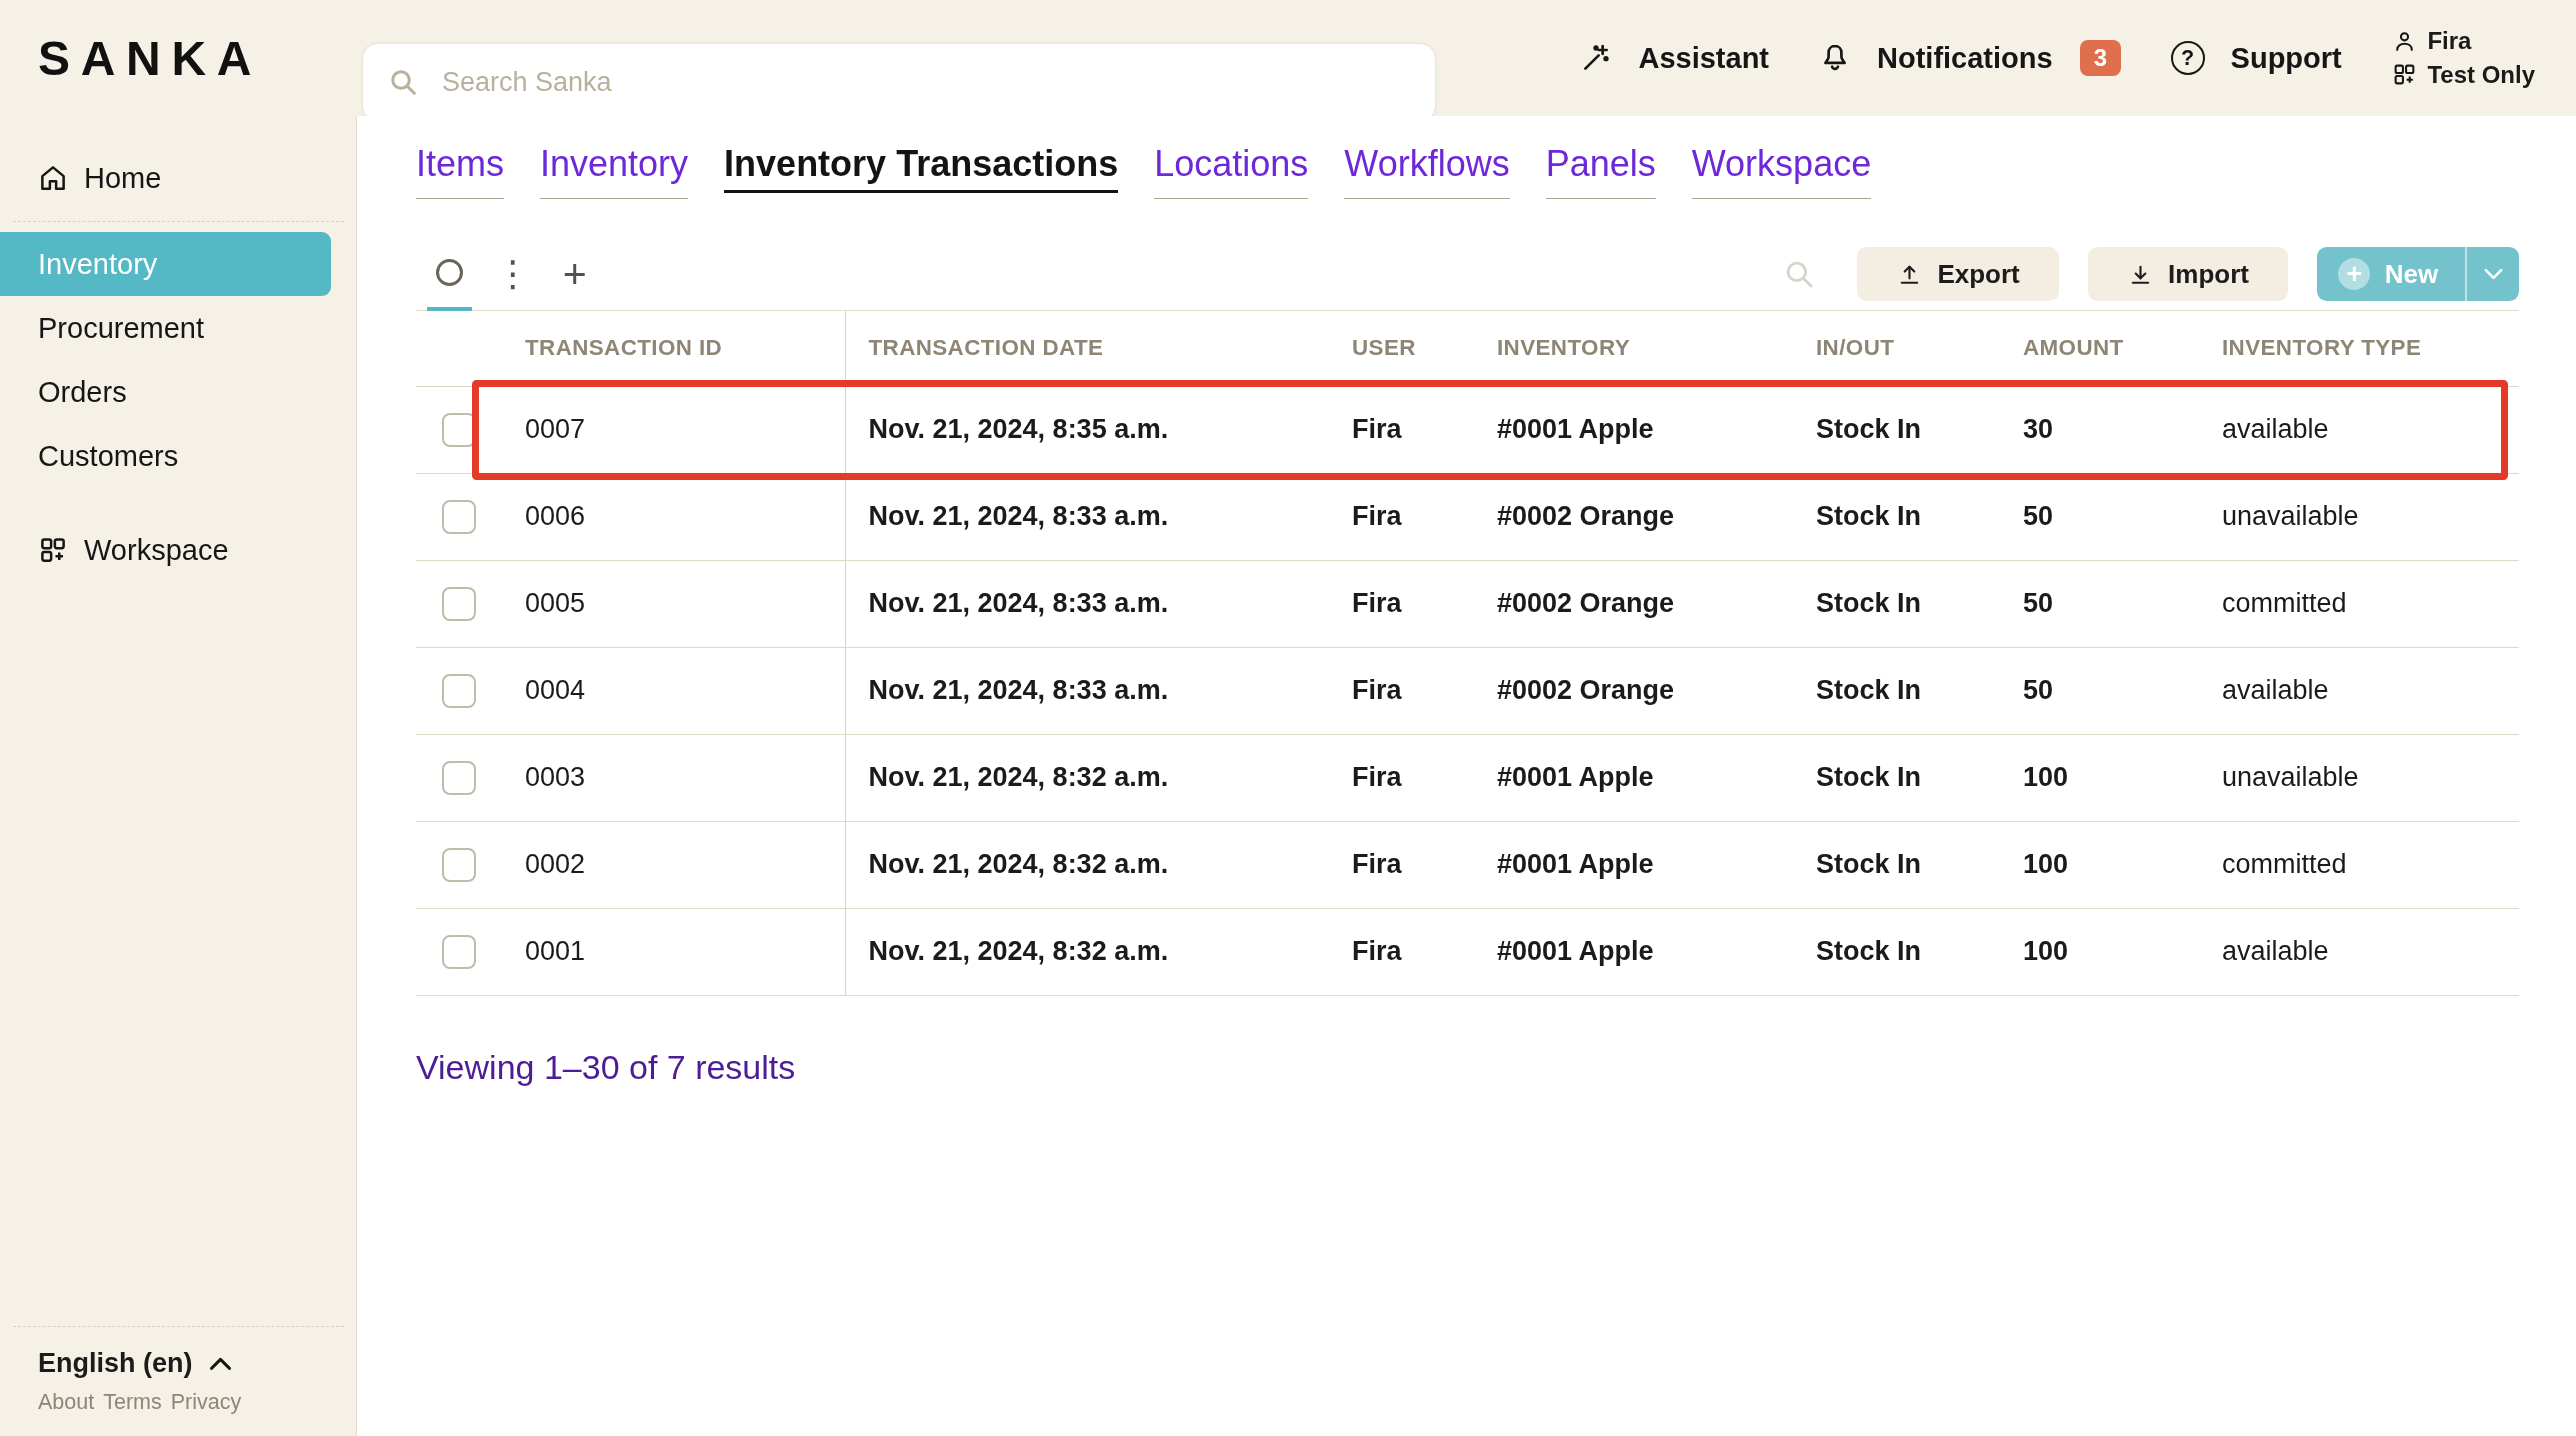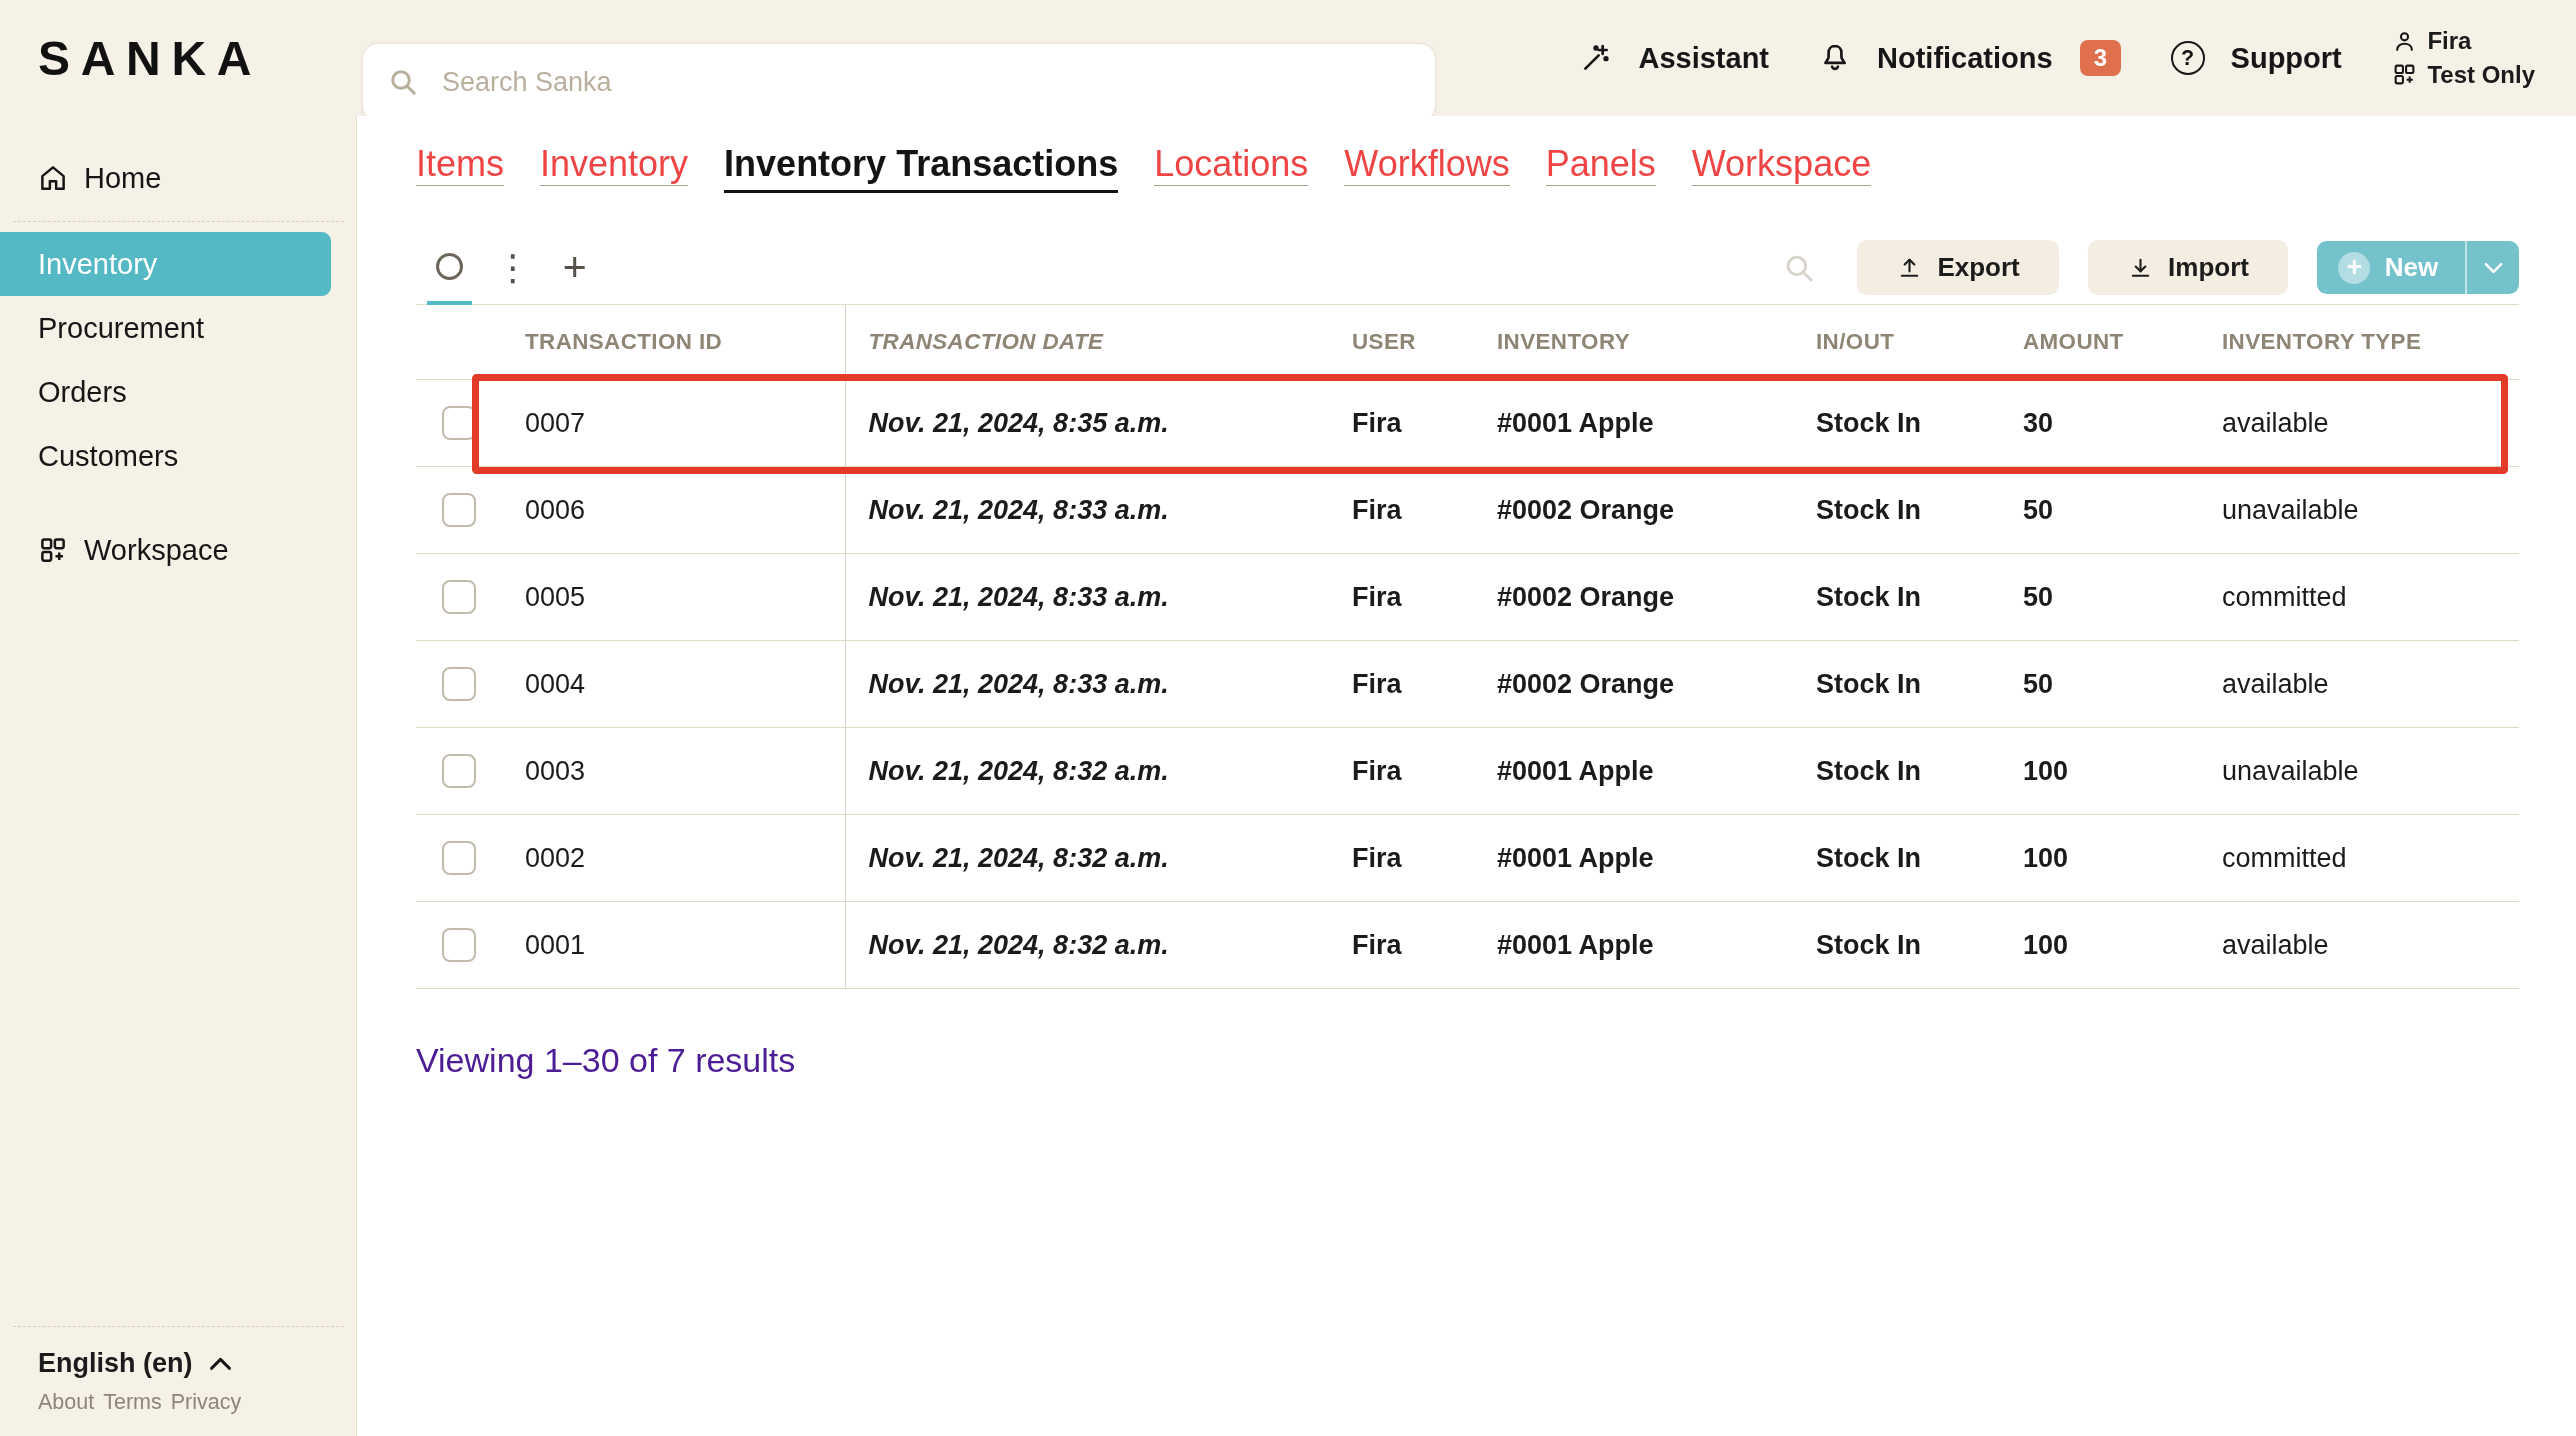--- a/index.html
+++ b/index.html
@@ -37,21 +37,21 @@
   .side-item.workspace { margin-top:30px;text-align:right; }
   .side-bottom { position:absolute; left:0; right:0; bottom:0; padding-bottom:21.5px;text-align:center; }
   .lang { display:flex; align-items:center; gap:14.3px; padding-left:38px; height:52px; font-size:27px; font-weight:700; cursor:pointer; }
   .legal { padding-left:38px; font-size:21.5px; color:#8d8577; display:flex; gap:9px; }
   .legal a { color:#8d8577; text-decoration:none; cursor:pointer; }
 
   
   .content { flex:1; background:#fff; padding:27px 57px 0 59px; position:relative; overflow:hidden; }
 
   .tabbar { display:flex; align-items:baseline; gap:36px; }
-  .tab { font-size:36px; color:#ef4444; padding-bottom:0; border-bottom:1.8px solid #aca28e; cursor:pointer; white-space:nowrap; }
+  .tab { font-size:36px; color:#6d28d9; padding-bottom:13px; border-bottom:1.8px solid #aca28e; cursor:pointer; white-space:nowrap; }
   .tab.active { color:#141414; font-weight:700; border-bottom:3.6px solid #141414; padding-bottom:4.5px; }
 
   .toolbar { margin-top:39px; height:73px; display:flex; align-items:center; border-bottom:1.8px solid #e3dccb; padding-left:10.7px; }
   .view-tab { display:flex; align-items:center; justify-content:center; height:73px; padding:0 9px; border-bottom:4.5px solid #54b9c5; margin-bottom:-1.8px; cursor:pointer; }
   .circle-glyph { width:27px; height:27px; border:3.6px solid #6b6559; border-radius:50%; }
   .kebab { font-size:36px; color:#55504a; margin-left:23px; cursor:pointer; line-height:1; }
   .tool-plus { font-size:41px; color:#55504a; margin-left:32px; cursor:pointer; line-height:1; font-weight:400; }
   .toolbar-right { margin-left:auto; display:flex; align-items:center; gap:29px; }
   .btn-soft { display:flex; align-items:center; gap:14.3px; background:#f4eee2; border-radius:9.8px; padding:11.6px 39px; font-size:26px; font-weight:700; color:#1c1c1c; cursor:pointer; }
   .btn-new { display:flex; align-items:stretch; background:#74c2cc; border-radius:9.8px; color:#fff; overflow:hidden; cursor:pointer; }
@@ -64,21 +64,21 @@
   
   .table-wrap { position:relative; margin-top:0; }
   table { width:100%; border-collapse:collapse; table-layout:fixed; }
   col.c0{width:86px} col.c1{width:343px} col.c2{width:484px} col.c3{width:145px}
   col.c4{width:319px} col.c5{width:207px} col.c6{width:199px} col.c7{width:auto}
   thead th { height:75px; text-align:left; font-size:22.4px; font-weight:700; color:#8e8575; letter-spacing:0.4px; padding-left:23px; border-bottom:0.9px solid #dcd5c4; }
   thead th.cbh { padding-left:0; }
   tbody td { height:87px; font-size:27px; padding-left:23px; border-bottom:0.9px solid #e0d9c8; }
   td.cb-cell { padding-left:0; text-align:center; }
   .checkbox { display:inline-block; width:34px; height:34px; border:2.7px solid #c2bbac; border-radius:8px; background:#fff; vertical-align:middle; cursor:pointer; }
-  .vsep { border-left:0.9px solid #d9d2c1;font-style:italic; }
+  .vsep { border-left:0.9px solid #d9d2c1; }
   td.c-id, td.c-type { font-weight:400; }
   td.c-date, td.c-user, td.c-io, td.c-amt { font-weight:700; }
   td.c-inv { font-weight:700; }
   .highlight-box { display:none; position:absolute; left:56px; right:10.7px; height:100px; border:7.2px solid #e33b28; border-radius:4.5px; pointer-events:none; }
 
   .results { margin-top:52px; font-size:34px; color:#4c1d95; }
 
   svg { display:block; }
 </style>
 </head>

